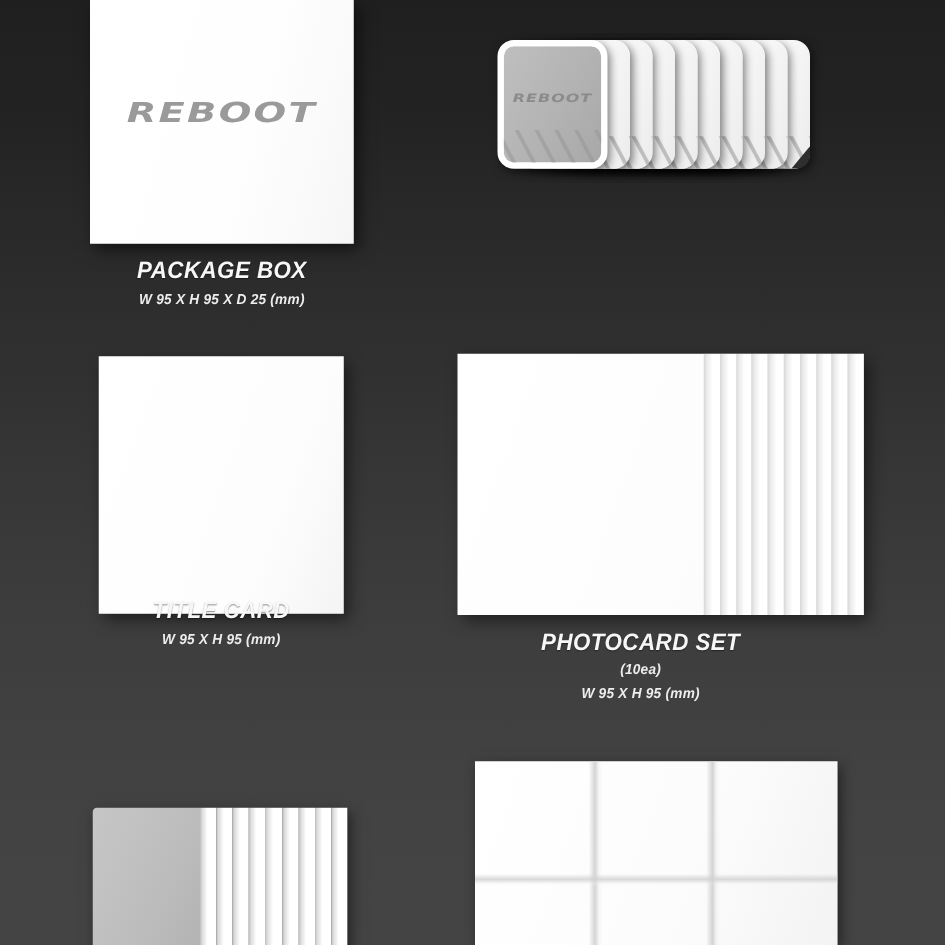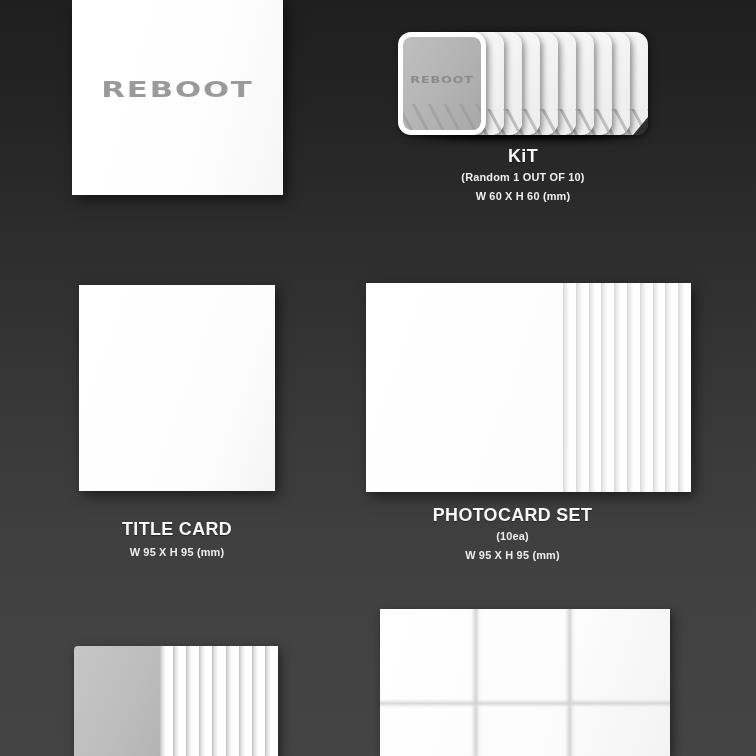--- a/index.html
+++ b/index.html
@@ -20,20 +20,21 @@
         #3a3a3a 58%,
         #404040 74%,
         #434343 88%,
         #444444 100%);
     position: relative;
   }
 
   .stage {
     position: absolute;
     inset: 0;
+    font-style: italic;
   }
 
   
   .caption {
     position: absolute;
     text-align: center;
     color: #ffffff;
     user-select: none;
   }
   .cap-title {
@@ -250,49 +251,48 @@
 </style>
 </head>
 <body>
 
 <div class="stage">
 
   <div id="package-box">
     <div class="reboot">REBOOT</div>
   </div>
 
+  <div class="caption" style="left:72px; top:206px; width:211px;">
+    <div class="cap-title">PACKAGE BOX</div>
+    <div class="cap-sub">W 95 X H 95 X D 25 (mm)</div>
+  </div>
 
   <div id="kit-stack">
     <div class="kit-card" style="left:162px; z-index:1;"></div>
     <div class="kit-card" style="left:144px; z-index:2;"></div>
     <div class="kit-card" style="left:126px; z-index:3;"></div>
     <div class="kit-card" style="left:108px; z-index:4;"></div>
     <div class="kit-card" style="left:90px;  z-index:5;"></div>
     <div class="kit-card" style="left:72px;  z-index:6;"></div>
     <div class="kit-card" style="left:54px;  z-index:7;"></div>
     <div class="kit-card" style="left:36px;  z-index:8;"></div>
     <div class="kit-card" style="left:18px;  z-index:9;"></div>
 
     <div class="kit-card front">
       <div class="kit-face">
         <div class="reboot">REBOOT</div>
       </div>
     </div>
     <div class="kit-notch"></div>
   </div>
 
-  <div class="caption" style="left:398px; top:145px; width:250px;">
-    <div class="cap-title">KiT</div>
-    <div class="cap-sub tight">(Random 1 OUT OF 10)</div>
-    <div class="cap-sub tight">W 60 X H 60 (mm)</div>
-  </div>
 
   <div id="title-card"></div>
 
-  <div class="caption" style="left:79px; top:518px; width:196px;">
+  <div class="caption" style="left:79px; top:478px; width:196px;">
     <div class="cap-title">TITLE CARD</div>
     <div class="cap-sub">W 95 X H 95 (mm)</div>
   </div>
 
   <div id="photocard-set">
     <div class="pc-edges">
       <div class="pc-edge"></div>
       <div class="pc-edge"></div>
       <div class="pc-edge"></div>
       <div class="pc-edge"></div>

